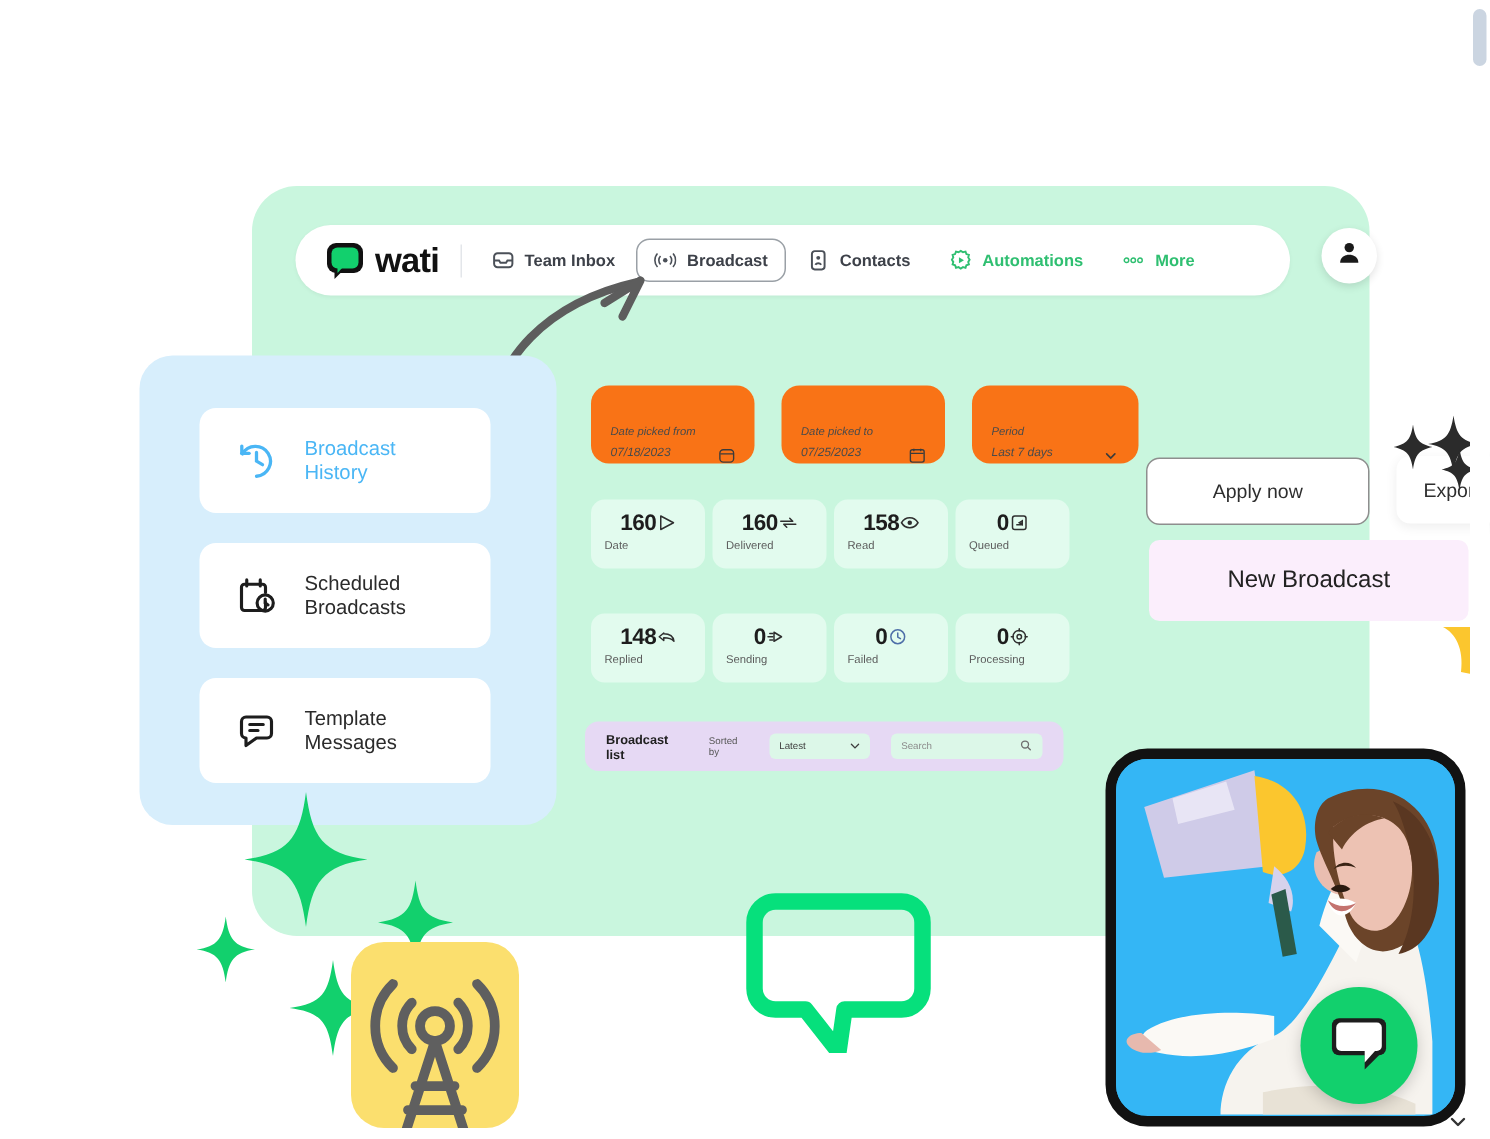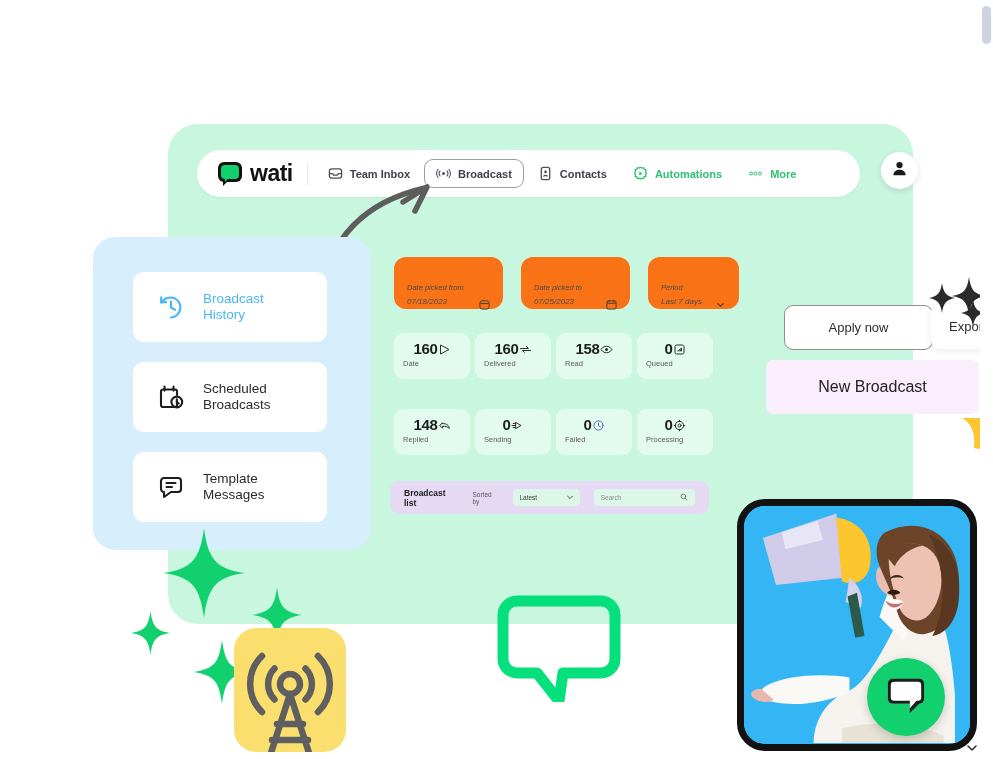--- a/index.html
+++ b/index.html
@@ -85,21 +85,21 @@
   .side-label { font-size:13.5px; line-height:16px; color:#2b2b2b; }
   .side-label.active { color:#4ab6f5; }
 
   
   .filter-card {
     position:absolute; background:#f97316; border-radius:12px;
     padding:26px 13px; height:46px;font-style:italic;
   }
   .f1 { left:394px; top:257px; width:109px; }
   .f2 { left:521px; top:257px; width:109px; }
-  .f3 { left:648px; top:257px; width:91px; }
+  .f3 { left:648px; top:257px; width:111px; }
   .f-label { font-size:7.5px; color:#4a4a4a; margin-bottom:4px; }
   .f-row { display:flex; align-items:center; justify-content:space-between; }
   .f-val { font-size:8px; color:#4a4a4a; }
   .f-ic { width:11px; height:11px; color:#3b3b3b; }
 
   
   .stat {
     position:absolute; width:76px; height:46px;
     background:#e2fbee; border-radius:9px; padding:7px 9px;
   }
@@ -125,21 +125,21 @@
     padding:0 6px; font-size:6.5px; color:#3e3e3e;
   }
   .search {
     width:104px; height:17px; background:#dcf7e8; border-radius:4px;
     display:flex; align-items:center; justify-content:space-between;
     padding:0 7px; font-size:6.5px; color:#8c8c8c; margin-left:auto;
   }
 
   
   .apply-btn {
-    position:absolute; left:784px; top:305px;
+    position:absolute; left:764px; top:305px;
     width:149px; height:45px; background:#fff;
     border:1px solid #8e8e8e; border-radius:9px;
     display:flex; align-items:center; justify-content:center;
     font-size:13px; color:#2e2e2e; cursor:pointer;
   }
   .export-btn {
     position:absolute; left:931px; top:304px;
     width:110px; height:45px; background:#fff;
     border-radius:9px; display:flex; align-items:center;
     padding-left:18px; font-size:13px; color:#2e2e2e;

